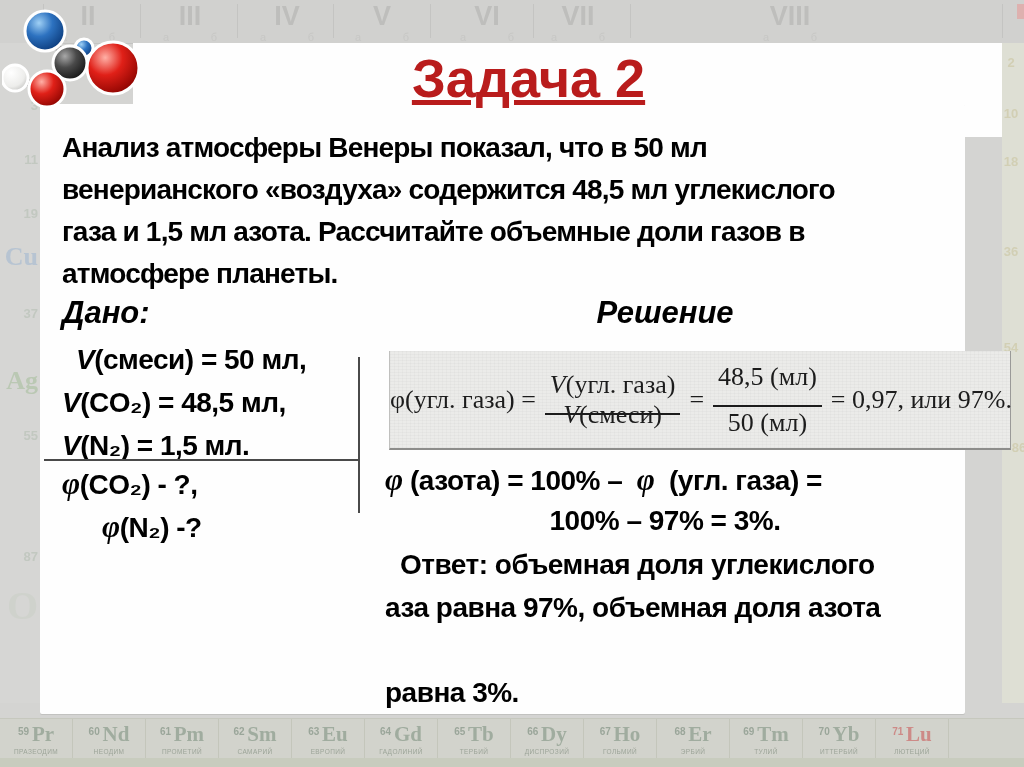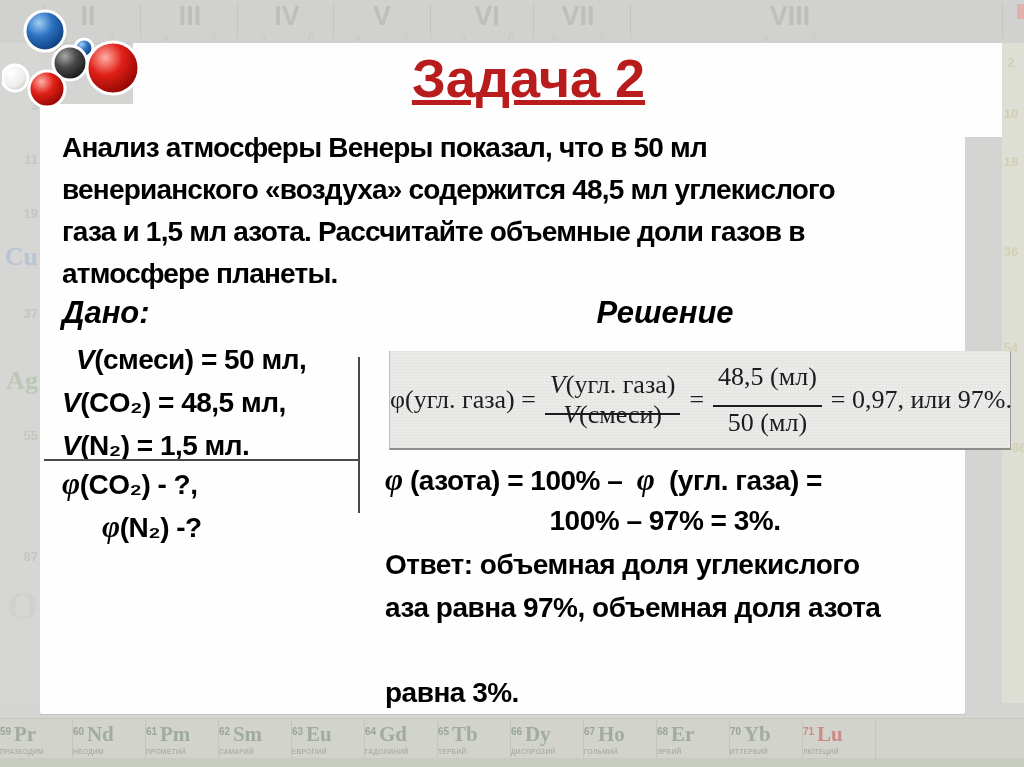--- a/index.html
+++ b/index.html
@@ -29,21 +29,21 @@
   .lf-cu{color:#b7c4d2;}
   .lf-ag{color:#bac8b3;}
   .lf-au{color:#404040;padding-left:40px;}
   .lf-o{font-size:40px;color:#cfd2cc;font-family:"Liberation Serif",serif;}
   .rt-num{position:absolute;left:999px;width:24px;text-align:center;
     font-size:13px;font-weight:bold;color:#d2cfb4;}
   
   .lanth-row{position:absolute;left:0;top:718px;width:1024px;height:49px;
     border-top:1px solid #c6c8be;background:#d2d3cc;display:flex;z-index:0;}
   .lanth-cell{width:73px;flex:0 0 73px;border-right:1px solid #c4c6bb;
-    padding-top:3px;box-sizing:border-box;}
+    text-align:center;padding-top:3px;box-sizing:border-box;}
   .lanth-top{white-space:nowrap;}
   .lanth-n{font-size:10px;font-weight:bold;color:rgba(145,158,145,.85);vertical-align:6px;}
   .lanth-s{font-family:"Liberation Serif",serif;font-size:21px;font-weight:bold;
     color:rgba(148,162,148,.8);}
   .lanth-name{font-size:6.5px;color:rgba(150,158,146,.9);margin-top:1px;
     letter-spacing:.4px;text-transform:uppercase;}
   .lanth-red .lanth-s,.lanth-red .lanth-n{color:rgba(205,125,122,.85);}
   .lanth-bottom{position:absolute;left:0;top:758px;width:1024px;height:9px;
     background:#c8ccbe;z-index:0;}
   
@@ -158,20 +158,24 @@
       <div class="lanth-top"><span class="lanth-n">66 </span><span class="lanth-s">Dy</span></div>
       <div class="lanth-name">диспрозий</div>
     </div>
     <div class="lanth-cell">
       <div class="lanth-top"><span class="lanth-n">67 </span><span class="lanth-s">Ho</span></div>
       <div class="lanth-name">гольмий</div>
     </div>
     <div class="lanth-cell">
       <div class="lanth-top"><span class="lanth-n">68 </span><span class="lanth-s">Er</span></div>
       <div class="lanth-name">эрбий</div>
+    </div>
+    <div class="lanth-cell">
+      <div class="lanth-top"><span class="lanth-n">69 </span><span class="lanth-s">Tm</span></div>
+      <div class="lanth-name">тулий</div>
     </div>
     <div class="lanth-cell">
       <div class="lanth-top"><span class="lanth-n">70 </span><span class="lanth-s">Yb</span></div>
       <div class="lanth-name">иттербий</div>
     </div>
     <div class="lanth-cell lanth-red">
       <div class="lanth-top"><span class="lanth-n">71 </span><span class="lanth-s">Lu</span></div>
       <div class="lanth-name">лютеций</div>
     </div>
   </div>
@@ -266,21 +270,21 @@
     <span class="frac-den" style="display:block;">50 (мл)</span>
   </span>
   <span>= 0,97, или 97%.</span>
 </div>
 
 <div class="sol-line" style="left:385px;top:462px;">
   <span class="sol-phi">φ</span><span style="white-space:pre;"> (азота) = 100% –  </span><span class="sol-phi">φ</span><span style="white-space:pre;">  (угл. газа) =</span>
 </div>
 <div class="sol-line centered" style="left:385px;top:505px;width:560px;">100% – 97% = 3%.</div>
 
-<div class="sol-line" style="left:385px;top:549px;">Ответ: объемная доля углекислого</div>
+<div class="sol-line" style="left:400px;top:549px;">Ответ: объемная доля углекислого</div>
 <div class="sol-line" style="left:385px;top:592px;">аза равна 97%, объемная доля азота</div>
 <div class="sol-line" style="left:385px;top:666px;margin-top:11px;">равна 3%.</div>
 
 <div class="lf-item lf-num" style="top: 98px;">3</div>
 <div class="lf-item lf-num" style="top: 152px;">11</div>
 <div class="lf-item lf-num" style="top: 206px;">19</div>
 <div class="lf-item lf-sym lf-cu" style="top: 242px;">Cu</div>
 <div class="lf-item lf-num" style="top: 306px;">37</div>
 <div class="lf-item lf-sym lf-ag" style="top: 366px;">Ag</div>
 <div class="lf-item lf-num" style="top: 428px;">55</div>

